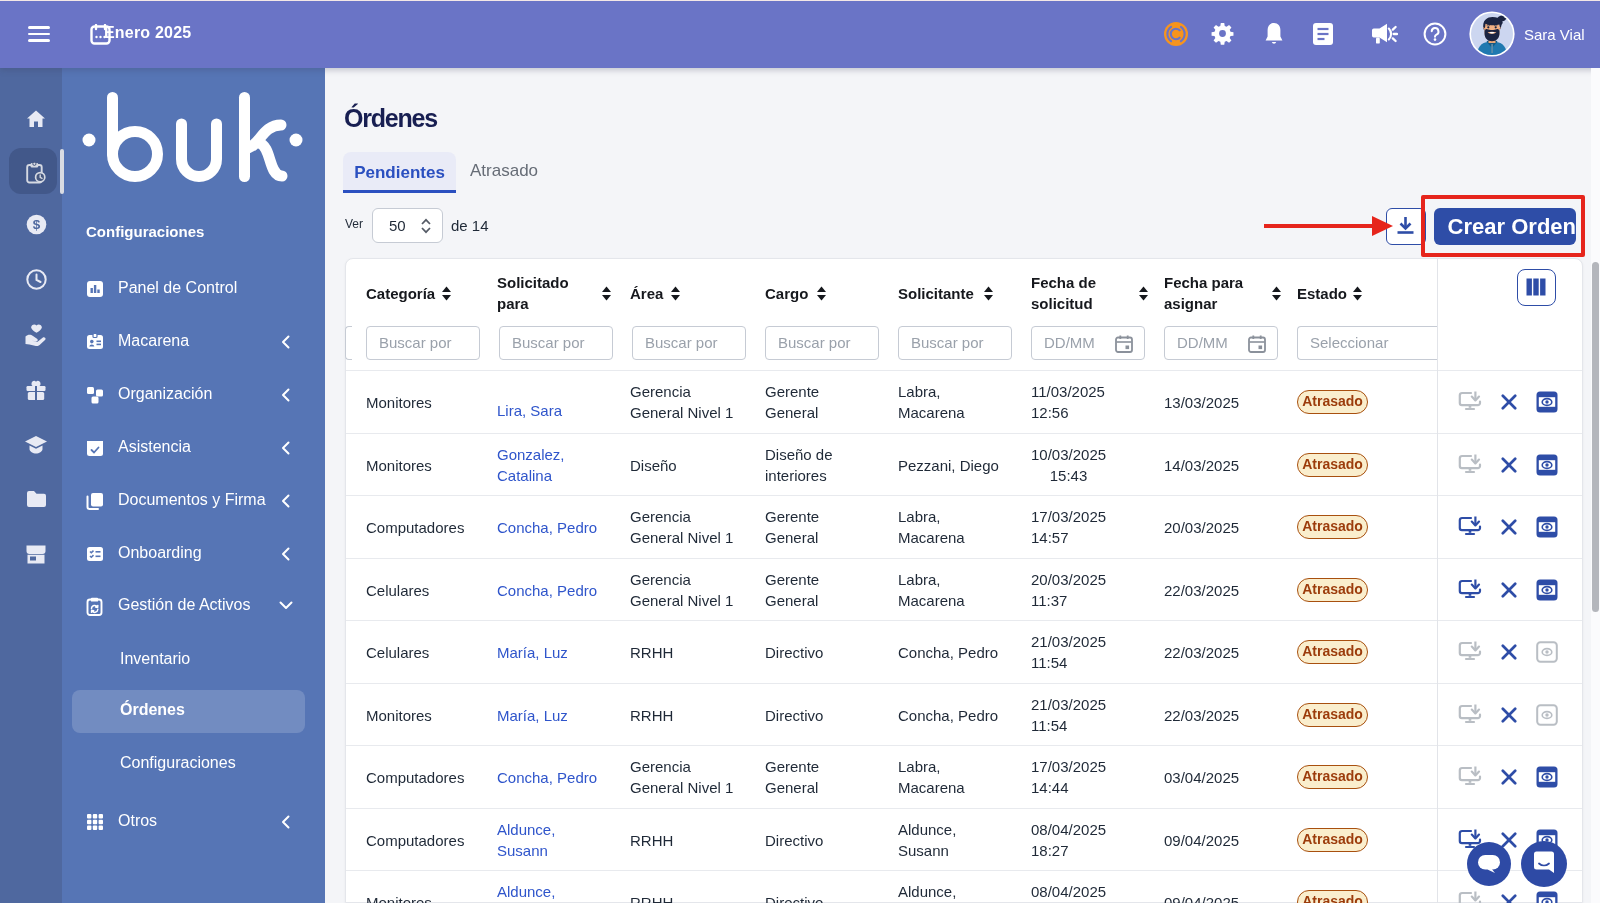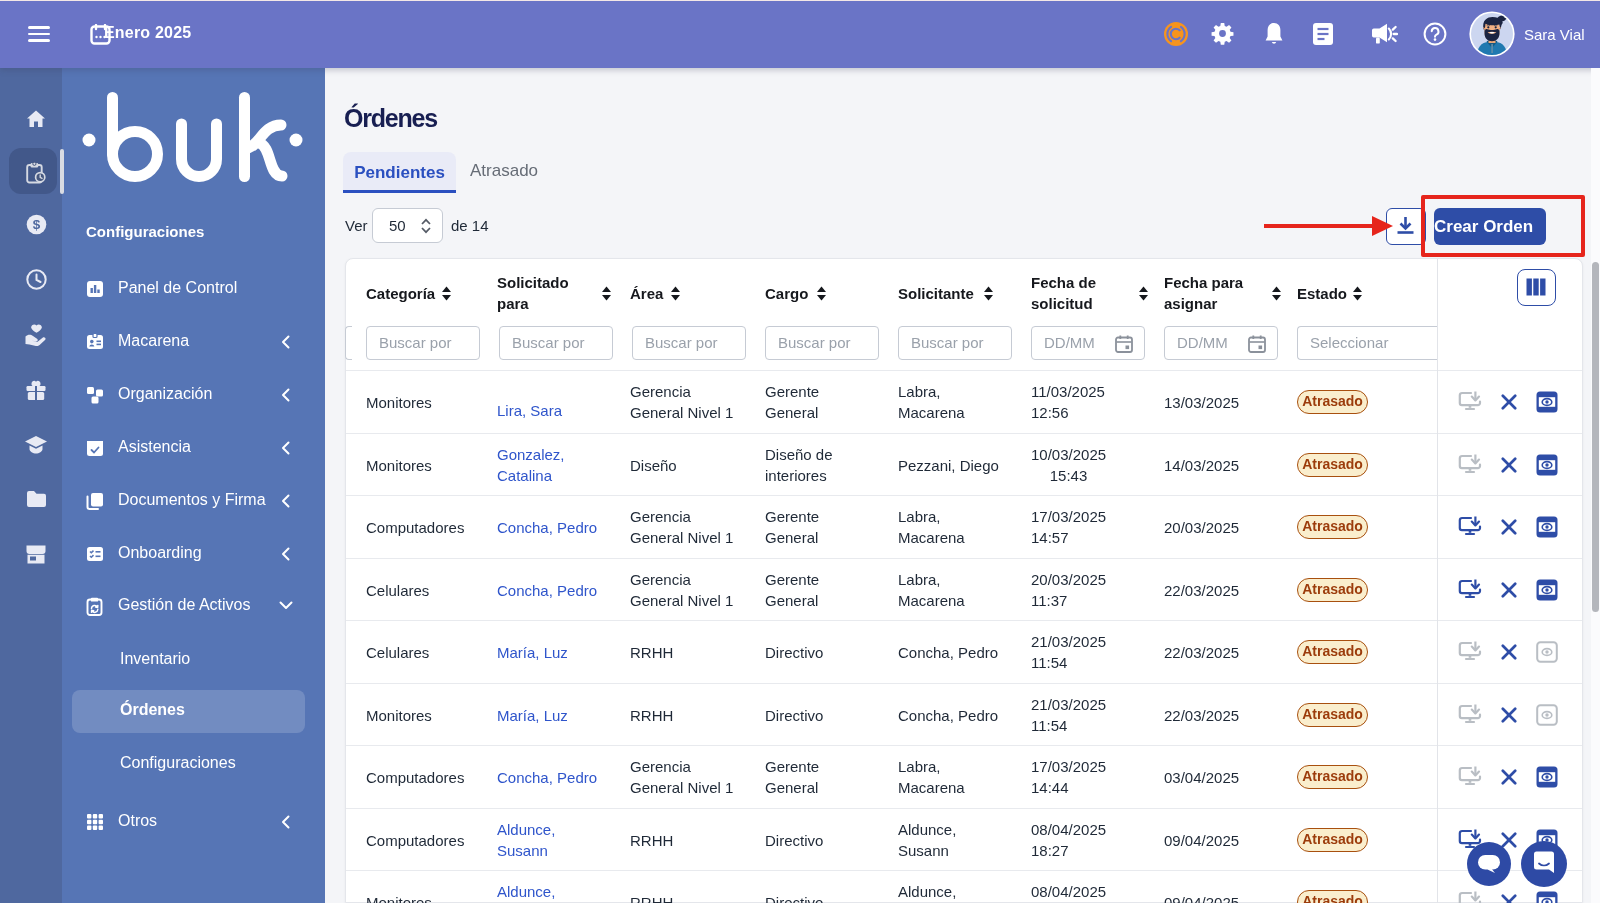--- a/index.html
+++ b/index.html
@@ -24,26 +24,26 @@
 #admin { z-index:22; left:86px; top:223px; color:#fff; font-size:15px; font-weight:bold; }
 .mtxt { position:absolute; left:118px; color:#fff; font-size:16px; }
 .msub { position:absolute; left:120px; color:#fff; font-size:16px; }
 .chev { position:absolute; left:281px; }
 #ordsel { z-index:21; left:72px; top:690px; width:233px; height:43px; background:rgba(255,255,255,.17); border-radius:8px; }
 
 #title { left:344px; top:104px; color:#181f52; font-size:25px; font-weight:bold; letter-spacing:-1.2px; }
 #tabPend { left:343px; top:152px; width:113px; height:41px; background:#e9ebf7; border-radius:8px 8px 0 0; color:#2b50c0; font-size:17px; font-weight:600; text-align:center; line-height:41px; }
 #tabLine { left:343px; top:190px; width:113px; height:3px; background:#2b50c0; }
 #tabHist { left:470px; top:161px; color:#666c76; font-size:17px; }
-#verLbl { left:345px; top:217px; font-size:15px; color:#1f2937; }
+#verLbl { left:345px; top:217px; font-size:12px; color:#1f2937; }
 #verSel { left:372px; top:208px; width:71px; height:35px; background:#fff; border:1px solid #c6cbd4; border-radius:6px; }
 #verSel b { position:absolute; left:16px; top:8px; font-weight:normal; font-size:15px; color:#1f2937; }
 #deLbl { left:451px; top:217px; font-size:15px; color:#1f2937; }
 #dlBtn { left:1386px; top:208px; width:40px; height:37px; background:#fff; border:1.5px solid #2e4da7; border-radius:6px; }
-#crearBtn { left:1434px; top:208px; width:112px; height:37px; background:#2e4da7; border-radius:6px; color:#fff; font-size:17px; font-weight:bold; text-align:left; line-height:37px; }
+#crearBtn { left:1434px; top:208px; width:142px; height:37px; background:#2e4da7; border-radius:6px; color:#fff; font-size:22px; font-weight:bold; text-align:right; line-height:37px; }
 #redRect { left:1421px; top:195px; width:164px; height:62px; border:4px solid #e6251c; border-radius:2px; z-index:40; }
 #redLine { left:1264px; top:224px; width:114px; height:4px; background:#e6251c; z-index:40; }
 #redHead { left:1372px; top:216px; width:0; height:0; border-left:21px solid #e6251c; border-top:10px solid transparent; border-bottom:10px solid transparent; z-index:40; }
 
 #card { left:345px; top:258px; width:1238px; height:645px; background:#fff; border:1px solid #e4e6eb; border-radius:8px 8px 0 0; box-shadow:0 1px 3px rgba(0,0,0,.05); }
 #pinsep { left:1437px; top:259px; width:1px; height:644px; background:#e2e4e9; z-index:6; }
 #colBtn { left:1517px; top:269px; width:39px; height:37px; background:#fff; border:1.5px solid #2e4da7; border-radius:8px; z-index:7; }
 .hdr { position:absolute; font-size:15px; font-weight:bold; color:#16181d; line-height:21px; z-index:3; }
 .inp { position:absolute; top:326px; height:34px; background:#fff; border:1px solid #c6cbd4; border-radius:4px; z-index:3; }
 .inp span { position:absolute; left:12px; top:7px; color:#9aa1ab; font-size:15px; }

